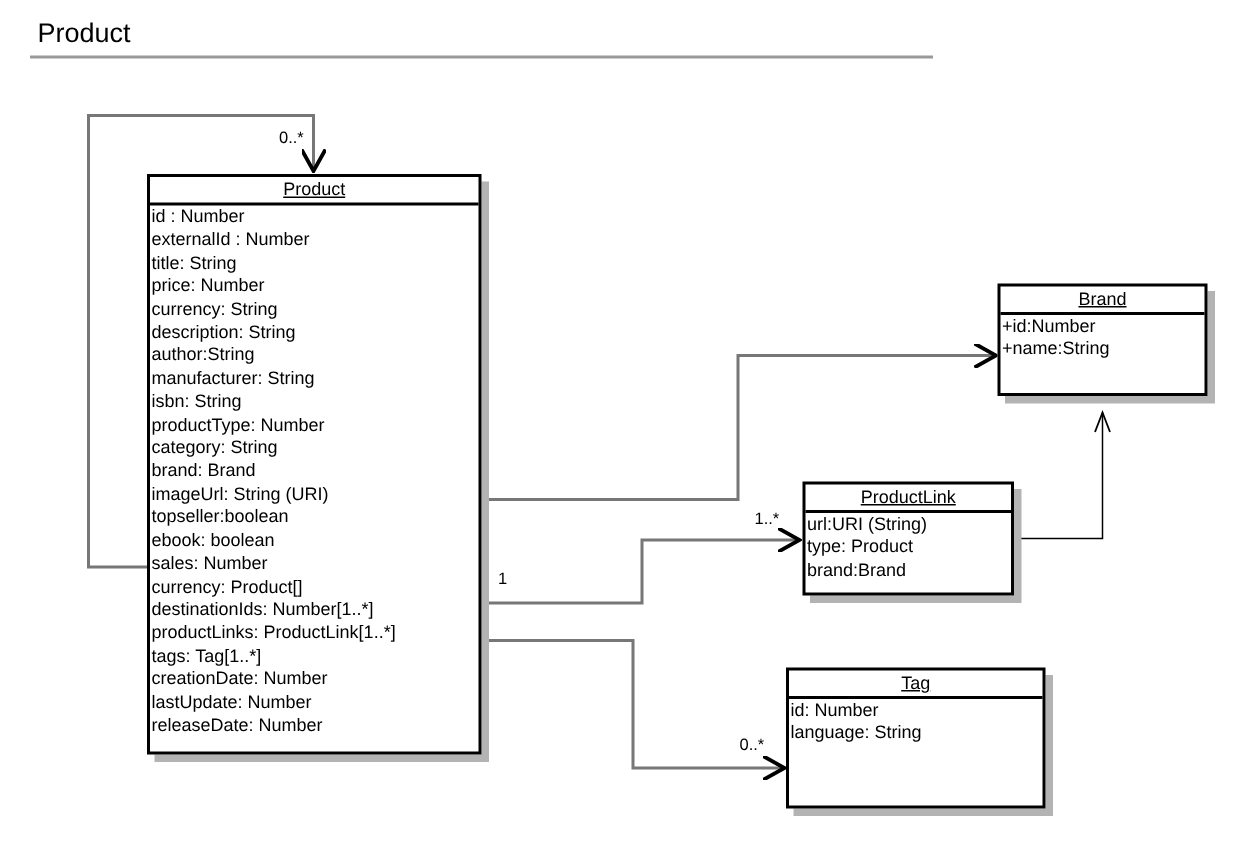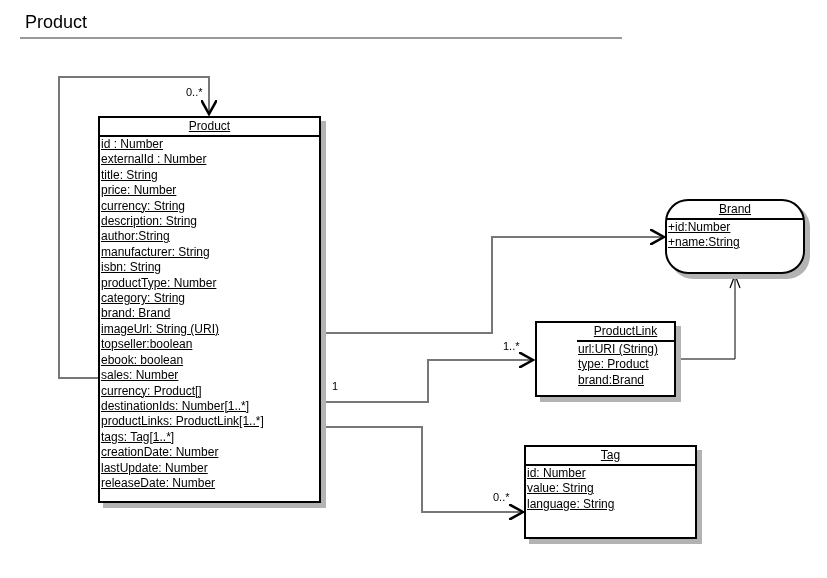--- a/index.html
+++ b/index.html
@@ -6,21 +6,21 @@
   body { width: 827px; height: 578px; position: relative; overflow: hidden;
          font-family: "Liberation Sans", sans-serif; color: #000; }
   .page-title { position: absolute; left: 25px; top: 12px; font-size: 18px; }
   .title-rule { position: absolute; left: 20px; top: 37px; width: 602px; height: 2px; background: #999; }
   svg.conn { position: absolute; left: 0; top: 0; width: 827px; height: 578px; }
   .cls { position: absolute; background: #fff; border: 2px solid #000;
          box-shadow: 5px 5px 0 #b3b3b3; box-sizing: border-box; }
   .cls-name { text-align: center; font-size: 12px; text-decoration: underline;
               border-bottom: 2px solid #000; height: 17px; line-height: 17px; }
   .attrs { padding-left: 1px; font-size: 12px; line-height: 15.4px; }
-  .attr { white-space: nowrap; text-decoration: underline; }
+  .attr { white-space: nowrap; }
   .mult { position: absolute; font-size: 11px; }
 </style>
 </head>
 <body>
 
 <div class="page-title">Product</div>
 <div class="title-rule"></div>
 
 <svg class="conn">
   <defs>
@@ -63,42 +63,41 @@
       <div class="attr">currency: Product[]</div>
       <div class="attr">destinationIds: Number[1..*]</div>
       <div class="attr">productLinks: ProductLink[1..*]</div>
       <div class="attr">tags: Tag[1..*]</div>
       <div class="attr">creationDate: Number</div>
       <div class="attr">lastUpdate: Number</div>
       <div class="attr">releaseDate: Number</div>
     </div>
 </div>
 
-<div class="cls" style="left:665px; top:199px; width:140px; height:75px;border-radius:23px;">
+<div class="cls" style="left:665px; top:189px; width:140px; height:75px;">
   <div class="cls-name">Brand</div>
   <div class="attrs" id="brand-attrs">
       <div class="attr">+id:Number</div>
       <div class="attr">+name:String</div>
     </div>
 </div>
 
-<div class="cls" style="left:535px; top:321px; width:141px; height:76px;padding-left:40px;">
+<div class="cls" style="left:535px; top:321px; width:141px; height:76px;">
   <div class="cls-name">ProductLink</div>
   <div class="attrs" id="productLink-attrs">
       <div class="attr">url:URI (String)</div>
       <div class="attr">type: Product</div>
       <div class="attr">brand:Brand</div>
     </div>
 </div>
 
 <div class="cls" style="left:524px; top:445px; width:173px; height:94px;">
   <div class="cls-name">Tag</div>
   <div class="attrs" id="tag-attrs">
       <div class="attr">id: Number</div>
-      <div class="attr">value: String</div>
       <div class="attr">language: String</div>
     </div>
 </div>
 
 <div class="mult" style="left:186px; top:86px;">0..*</div>
 <div class="mult" style="left:332px; top:380px;">1</div>
 <div class="mult" style="left:503px; top:340px;">1..*</div>
 <div class="mult" style="left:493px; top:491px;">0..*</div>
 
 </body></html>

